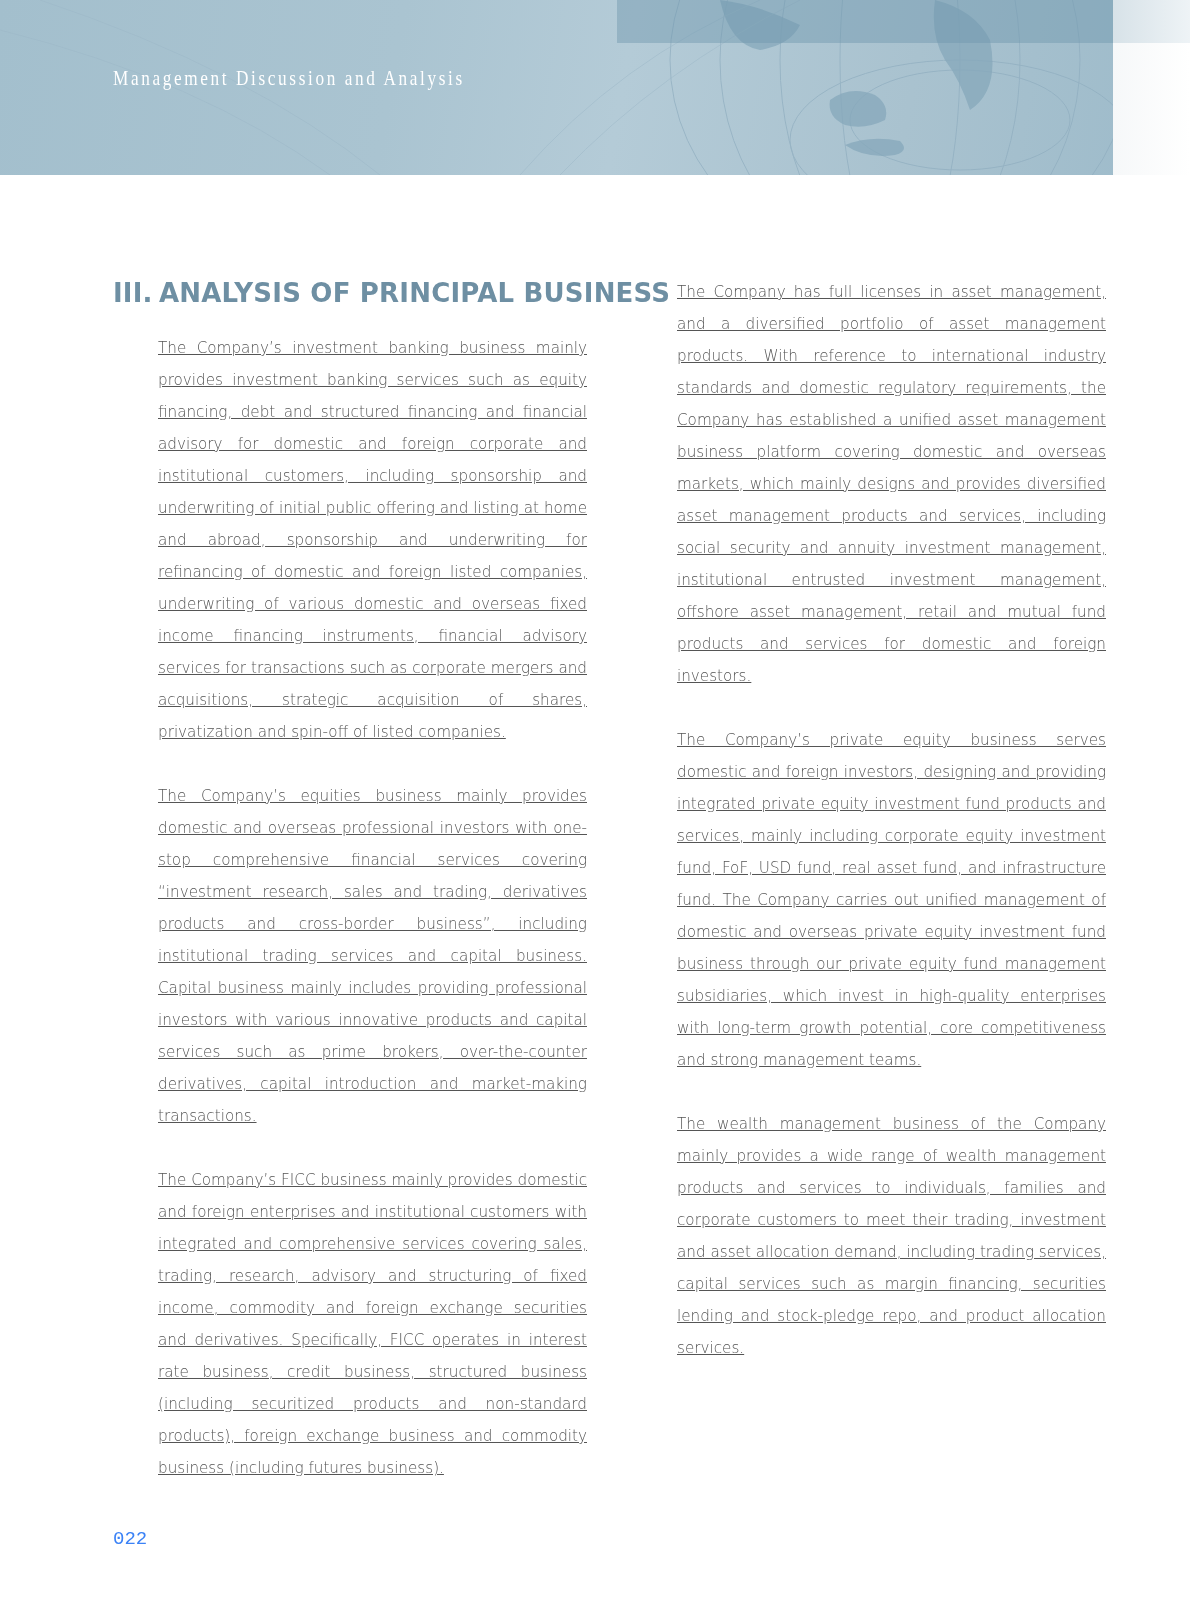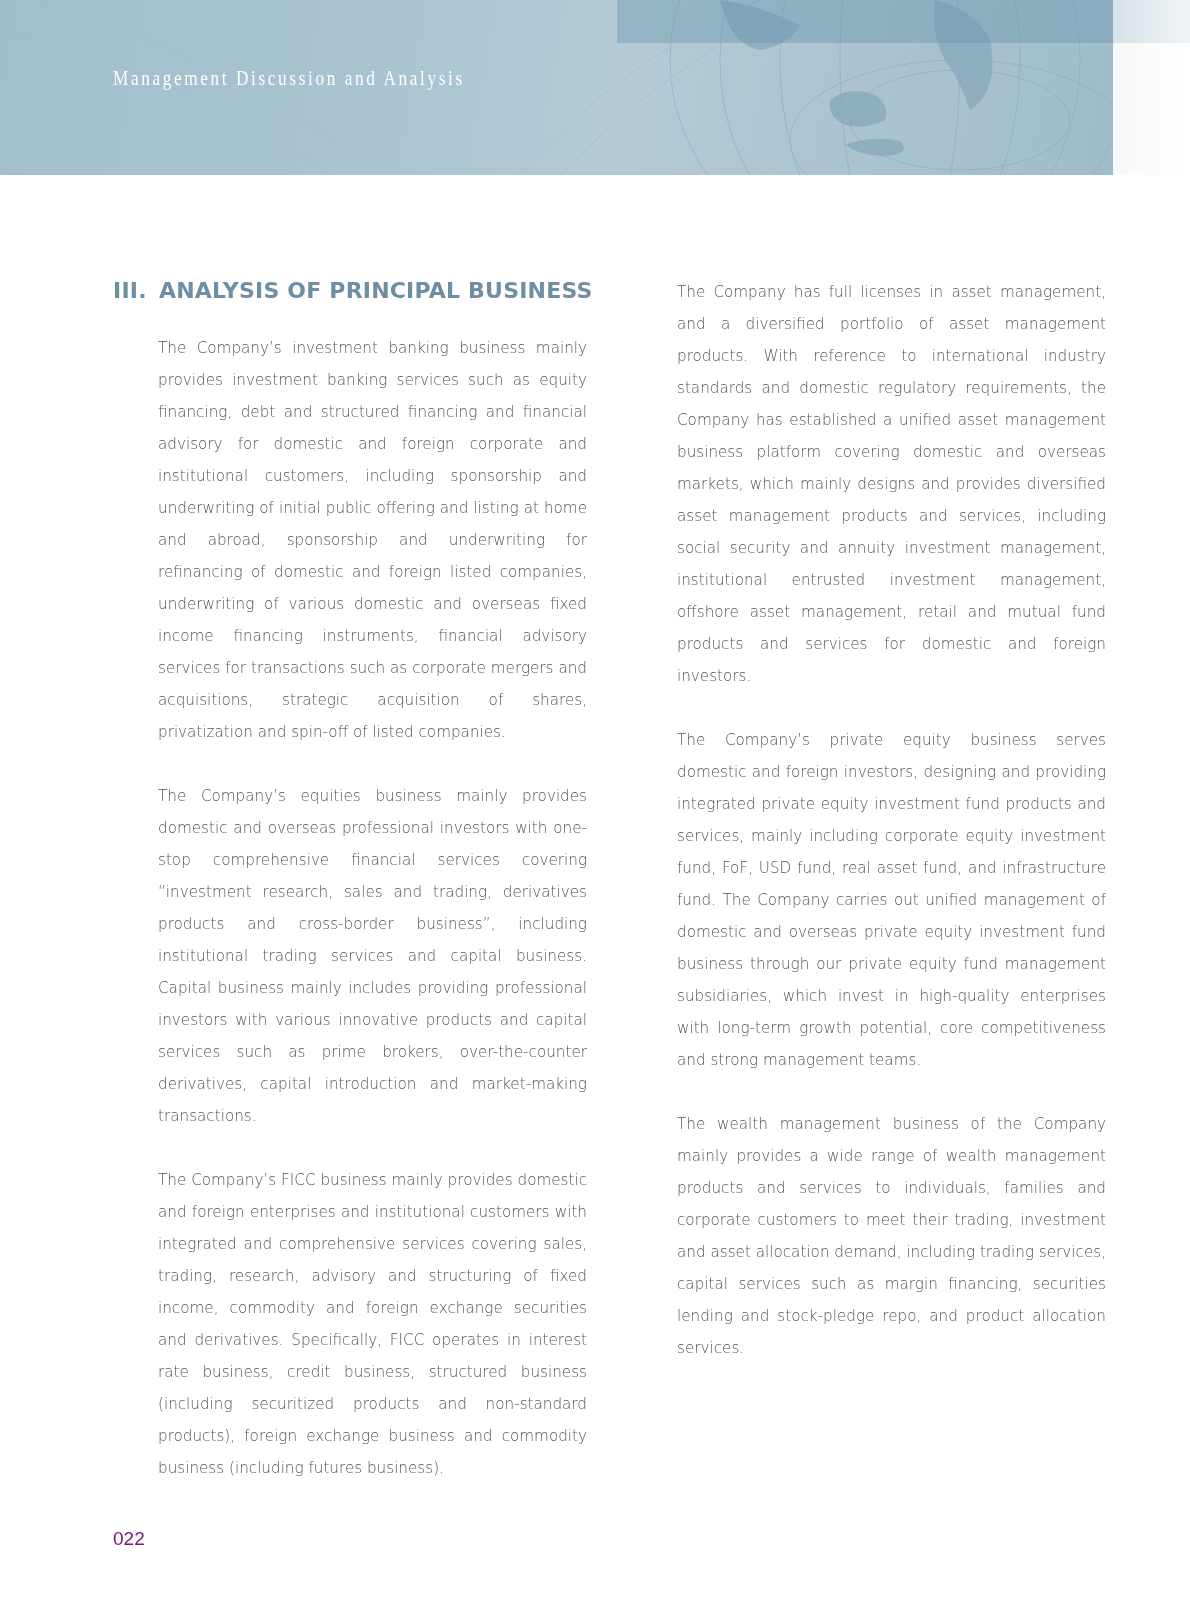--- a/index.html
+++ b/index.html
@@ -26,31 +26,31 @@
   .running-title {
     position: absolute; left: 113px; top: 66px;
     font-family: "Liberation Serif", "DejaVu Serif", serif;
     font-size: 21px; letter-spacing: 3.2px; color: #ffffff;
     transform: scaleX(0.82); transform-origin: left center;
     white-space: nowrap;
   }
   .section-heading {
     position: absolute; left: 113px; top: 278px;
     font-family: "DejaVu Sans", sans-serif; font-weight: bold;
-    font-size: 22px; color: #6e8fa3; letter-spacing: 0.2px; white-space: nowrap;
+    font-size: 26px; color: #6e8fa3; letter-spacing: 0.2px; white-space: nowrap;
   }
   .section-heading .num { display: inline-block; width: 46px; }
   .col { position: absolute; font-family: "DejaVu Sans", sans-serif; font-size: 15.2px;
     line-height: 32px; color: #555555; text-align: justify; font-weight: 300; }
   .col-left { left: 158px; width: 429px; top: 332px; }
   .col-right { left: 677px; width: 429px; top: 276px; }
-  .para { margin: 0 0 32px 0; text-align-last: left; }
+  .para { margin: 0 0 32px 0; text-align-last: left; text-decoration: underline; }
   .page-number {
     position: absolute; left: 113px; top: 1528px;
-    font-family: Liberation Sans, sans-serif; font-size: 19px; color: #701a75;
+    font-family: Liberation Mono, monospace; font-size: 19px; color: #3b82f6;
   }
 </style>
 </head>
 <body>
 
 <div class="banner">
   <svg class="globe" viewBox="0 0 1113 175" preserveAspectRatio="none">
     <g fill="none" stroke="#8fadbf" stroke-width="1" opacity="0.7">
       <ellipse cx="900" cy="60" rx="230" ry="210"></ellipse>
       <ellipse cx="900" cy="60" rx="180" ry="210"></ellipse>

